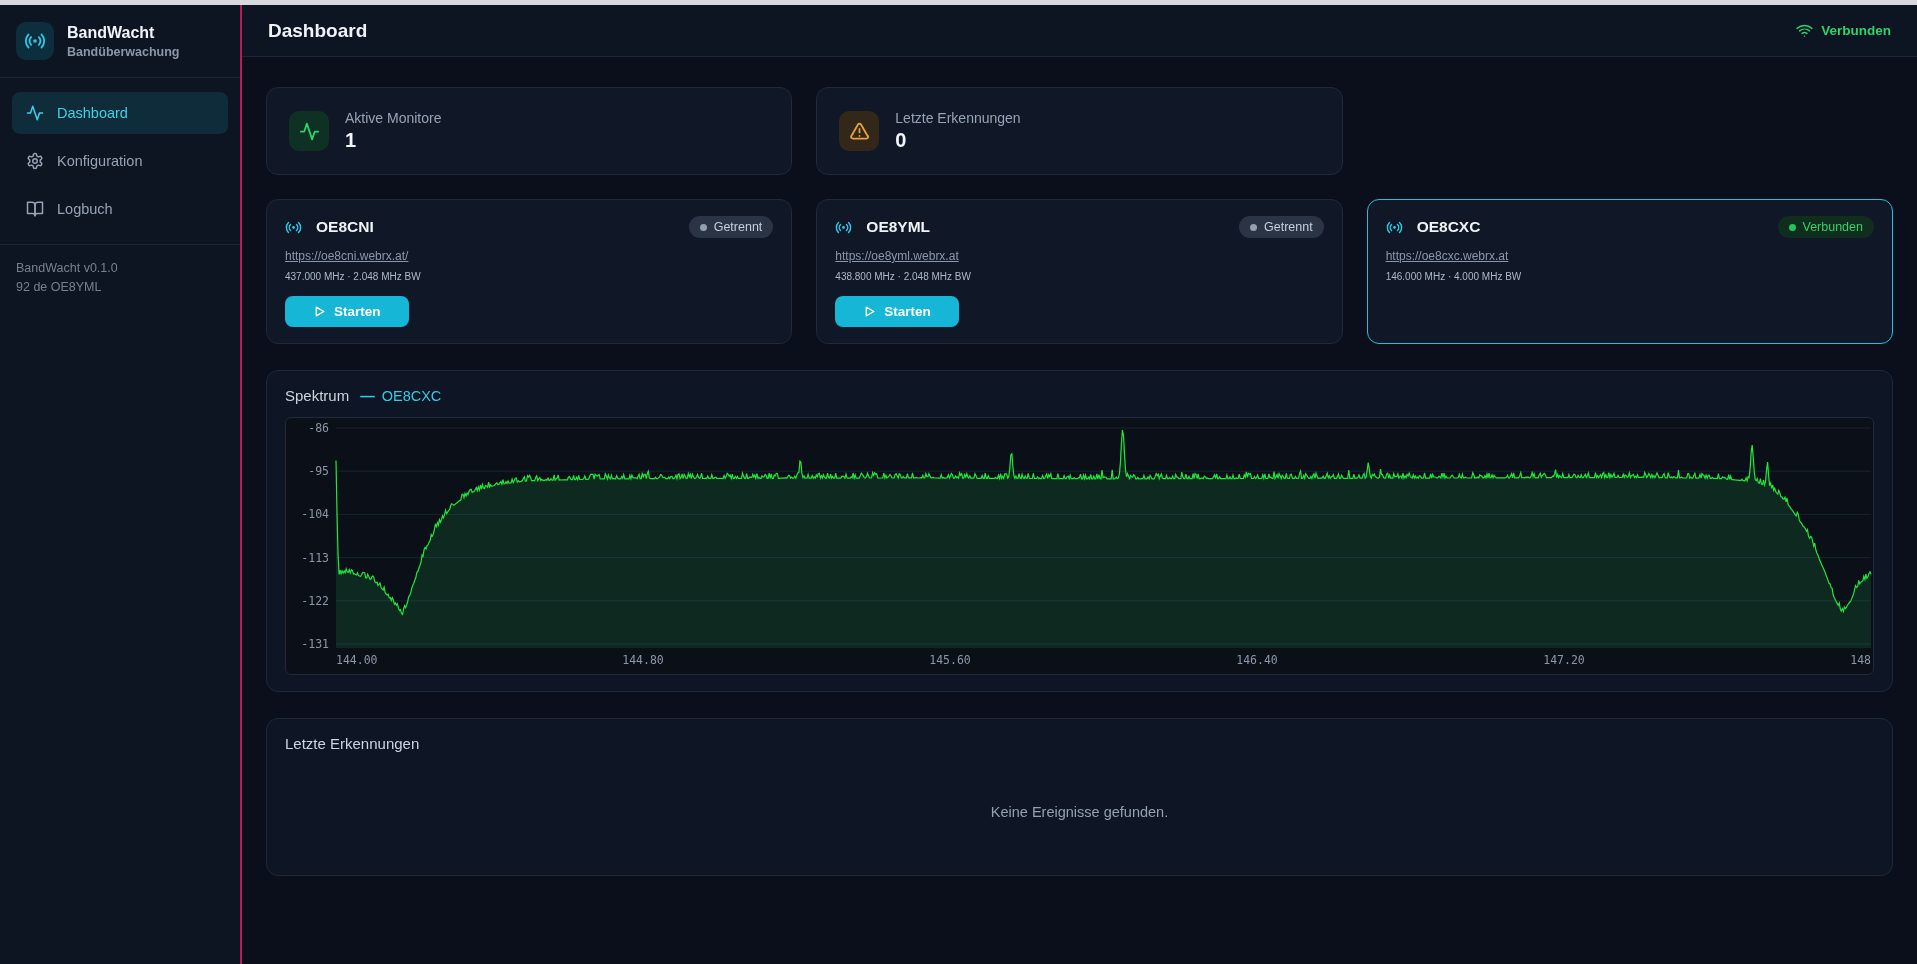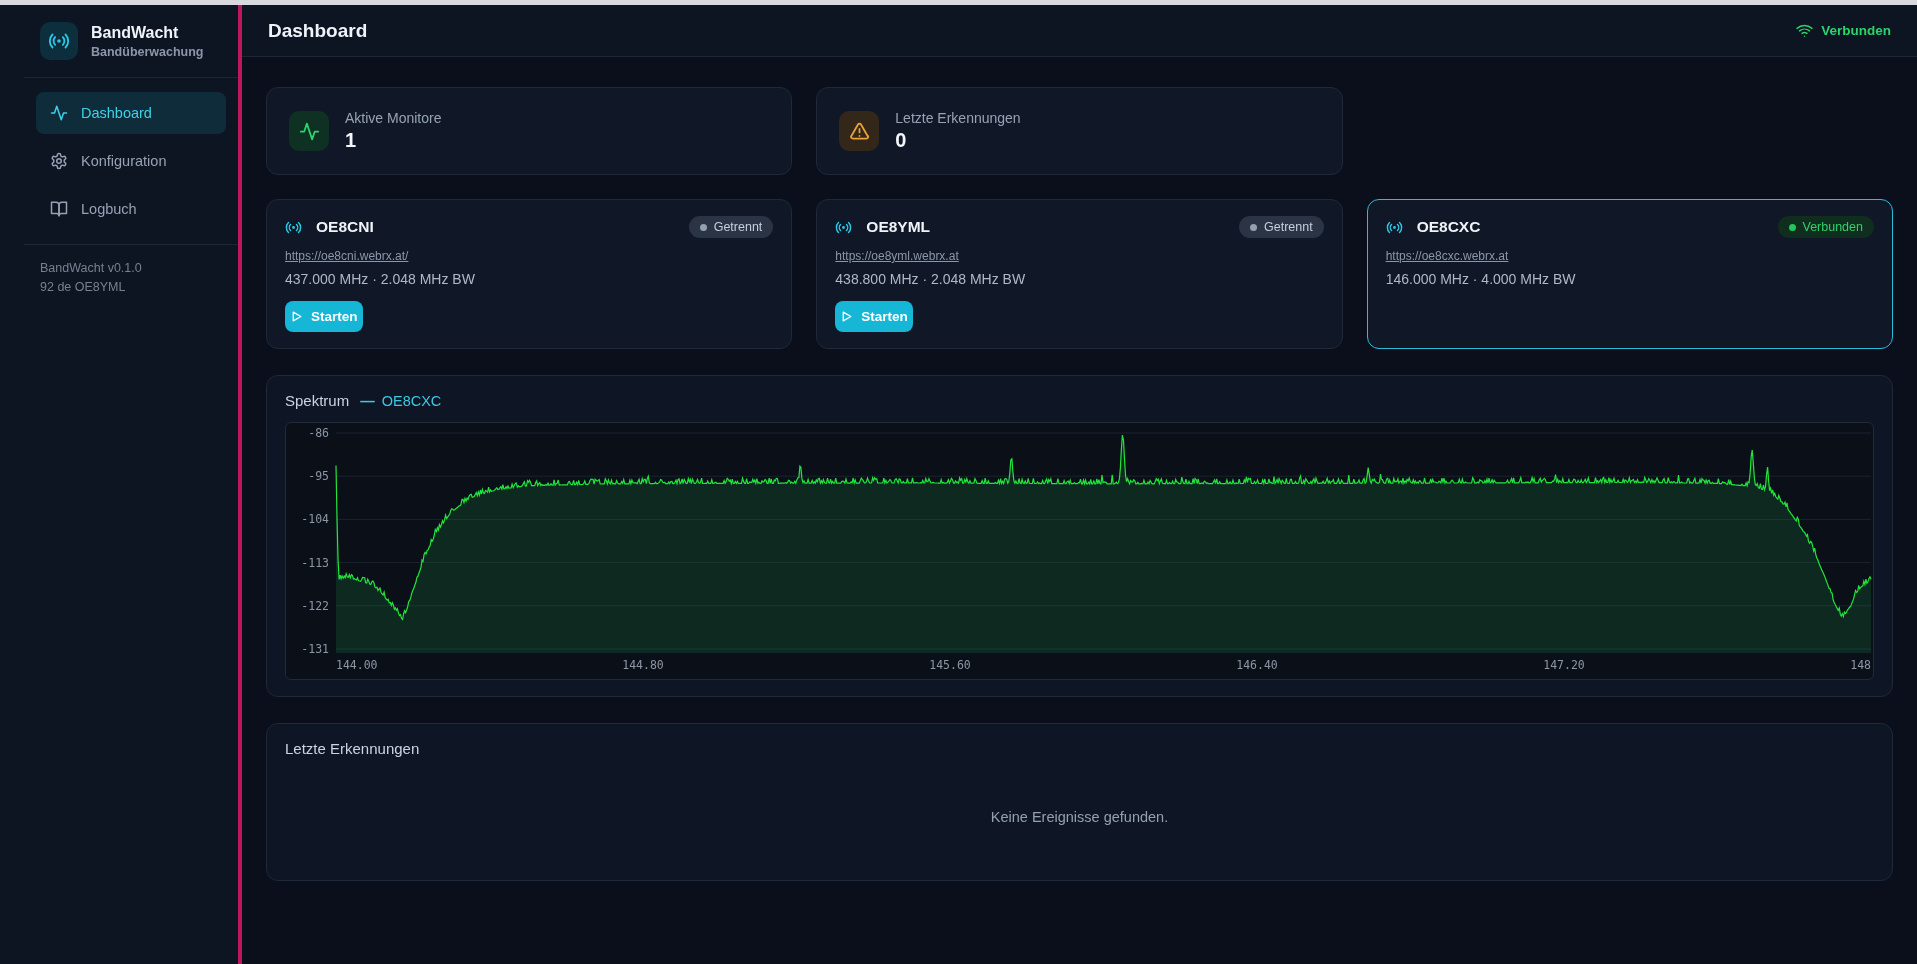--- a/index.html
+++ b/index.html
@@ -3,21 +3,21 @@
 <meta charset="utf-8">
 <style>
   * { margin:0; padding:0; box-sizing:border-box; }
   html,body { width:1917px; height:964px; overflow:hidden; }
   body { font-family:"Liberation Sans", sans-serif; background:#0a0f1b; color:#e7ecf3; }
 
   .top-strip { height:5px; width:100%; background:#d8d9dd; }
   .app { display:flex; height:959px; }
 
   
-  .sidebar { width:242px; flex:0 0 242px; background:#0d1422; border-right:4px solid #be185d; display:flex; flex-direction:column;padding-left:24px; }
+  .sidebar { width:242px; flex:0 0 242px; background:#0d1422; border-right:2px solid #be185d; display:flex; flex-direction:column; }
   .brand { display:flex; align-items:center; gap:13px; padding:17px 16px; border-bottom:1px solid #1c2636; }
   .brand-logo { width:38px; height:38px; border-radius:10px; background:#0d2e3c; display:flex; align-items:center; justify-content:center; color:#2cc8e8; flex:0 0 38px; }
   .brand-title { font-size:16px; font-weight:700; color:#f0f4f9; }
   .brand-sub { font-size:12.5px; color:#8b97a8; margin-top:3px;font-weight:bold; }
   .nav { padding:14px 12px; display:flex; flex-direction:column; gap:6px; }
   .nav-item { display:flex; align-items:center; gap:13px; height:42px; padding:0 14px; border-radius:8px; color:#96a2b4; font-size:14.5px; cursor:pointer; }
   .nav-item .ic { display:flex; }
   .nav-item.active { background:#0e2c3a; color:#3fd0e8; }
   .side-footer { border-top:1px solid #1c2636; padding:14px 16px; color:#76818f; font-size:12.5px; line-height:1.55; }
 
@@ -45,23 +45,23 @@
   .sdr-head { display:flex; align-items:center; gap:14px; }
   .sdr-head .ic { color:#2cc8e8; display:flex; }
   .sdr-name { font-size:15.5px; font-weight:700; color:#f0f4f9; }
   .badge { margin-left:auto; display:flex; align-items:center; gap:7px; border-radius:999px; padding:4px 11px; font-size:12.5px; }
   .badge .dot { width:7px; height:7px; border-radius:50%; }
   .badge.disconnected { background:#2a3445; color:#c6cedb; }
   .badge.disconnected .dot { background:#94a0b0; }
   .badge.connected { background:#0f2e1e; color:#34d06c; }
   .badge.connected .dot { background:#22c55e; }
   .sdr-url  { margin-top:11px; font-size:12px; color:#8b97a8;text-decoration:underline; }
-  .sdr-freq { margin-top:8px; font-size:14px; color:#aeb9c8; }
+  .sdr-freq { margin-top:8px; font-size:10px; color:#aeb9c8; }
   .sdr-actions { margin-top:14px; }
-  .btn { display:inline-flex; align-items:center; gap:8px; border:none; border-radius:8px; padding:8px 5px; font-size:13.5px; font-weight:600; color:#fff; cursor:pointer; font-family:"Liberation Sans",sans-serif; }
+  .btn { display:inline-flex; align-items:center; gap:8px; border:none; border-radius:8px; padding:8px 28px; font-size:13.5px; font-weight:600; color:#fff; cursor:pointer; font-family:"Liberation Sans",sans-serif; }
   .btn.start { background:#16b6d6; }
   .btn.stop  { background:#ef4444; }
 
   
   .panel { background:#0e1524; border:1px solid #1e2939; border-radius:12px; padding:16px 18px; margin-top:26px; }
   .panel-head { display:flex; align-items:center; gap:11px; }
   .panel-title { font-size:15px; color:#cbd4e0; }
   .legend { font-size:14.5px; color:#3bc8e2; display:flex; align-items:center; gap:7px; }
   .legend .dash { font-weight:700; }
   .chart-wrap { margin-top:13px; height:258px; background:#0b1018; border:1px solid #202a3a; border-radius:6px; position:relative; overflow:hidden; }

